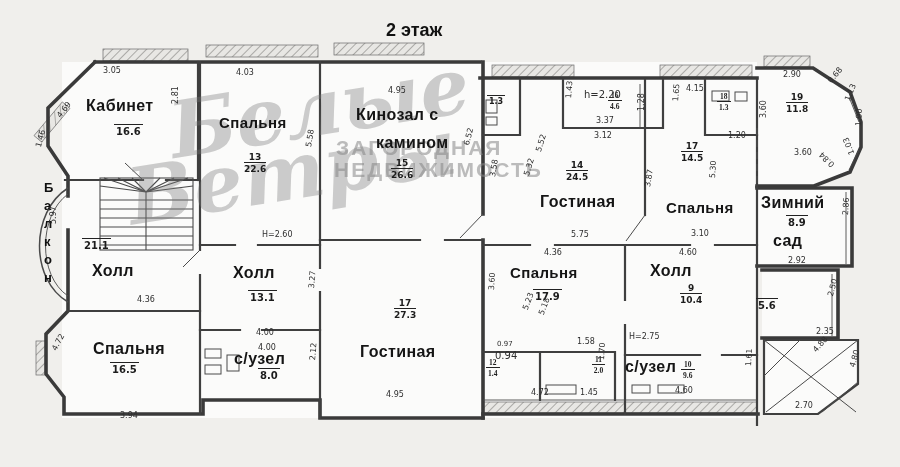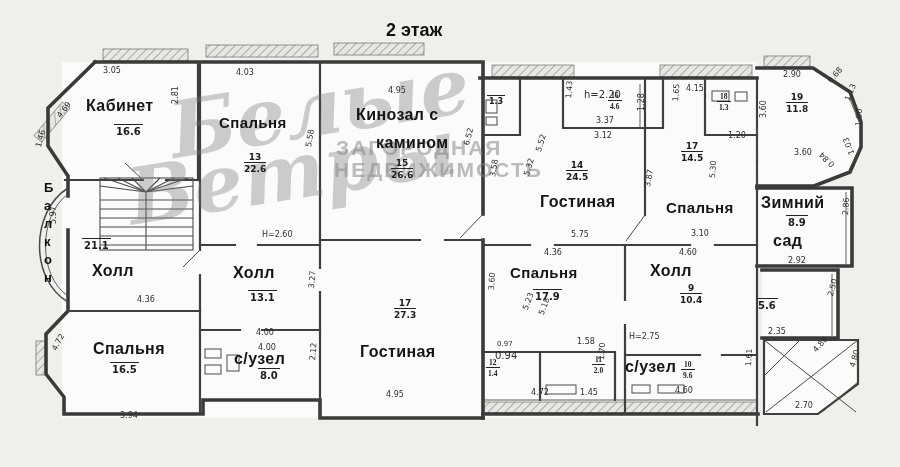--- a/index.html
+++ b/index.html
@@ -309,19 +309,19 @@
   <span class="d" style="left:497px;top:340px;font-size:7px">0.97</span>
   <span class="d" style="left:495px;top:350px;font-size:10px">0.94</span>
   <span class="d" style="left:577px;top:337px">1.58</span>
   <span class="d" style="left:580px;top:388px">1.45</span>
   <span class="d" style="left:531px;top:388px">4.72</span>
   <span class="d" style="left:597px;top:360px;transform:rotate(-87deg)">1.70</span>
   <span class="d" style="left:675px;top:386px">4.60</span>
   <span class="d" style="left:744px;top:366px;transform:rotate(-87deg)">1.61</span>
   <span class="d" style="left:788px;top:256px">2.92</span>
   <span class="d" style="left:841px;top:215px;transform:rotate(-87deg)">2.86</span>
-  <span class="d" style="left:768px;top:327px">2.35</span>
+  <span class="d" style="left:816px;top:327px">2.35</span>
   <span class="d" style="left:826px;top:295px;transform:rotate(-75deg)">2.50</span>
   <span class="d" style="left:795px;top:401px">2.70</span>
   <span class="d" style="left:811px;top:348px;transform:rotate(-48deg)">4.88</span>
   <span class="d" style="left:848px;top:366px;transform:rotate(-75deg)">4.80</span>
 
 </div>
 
 </body></html>

